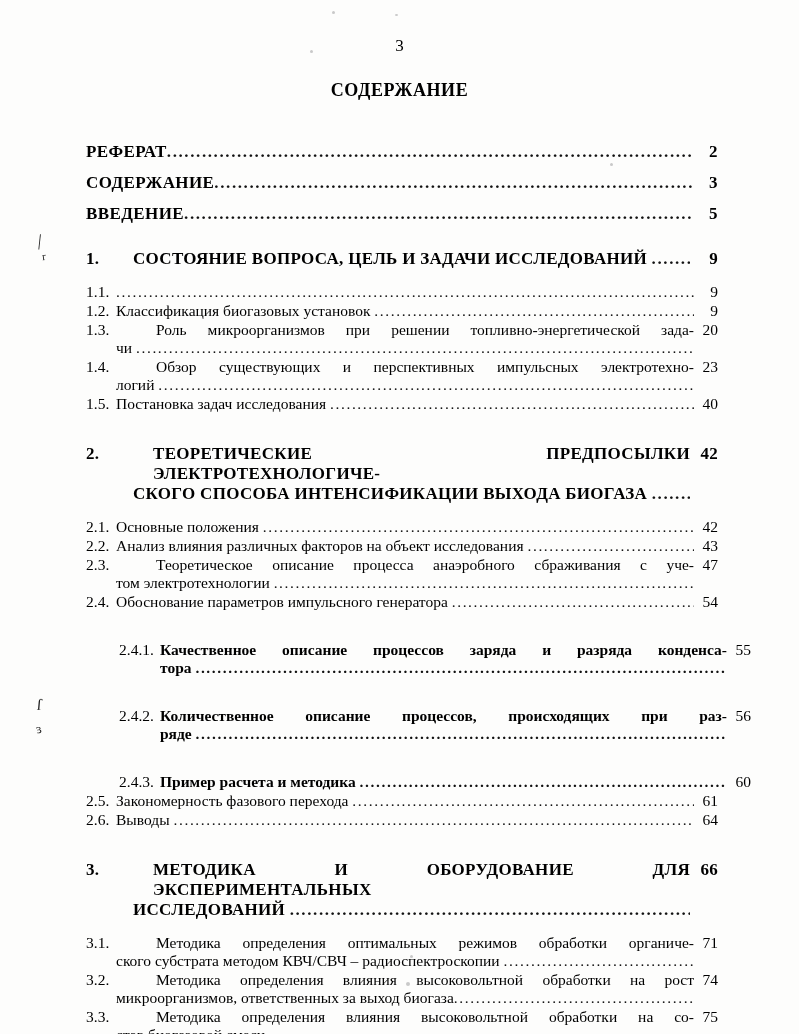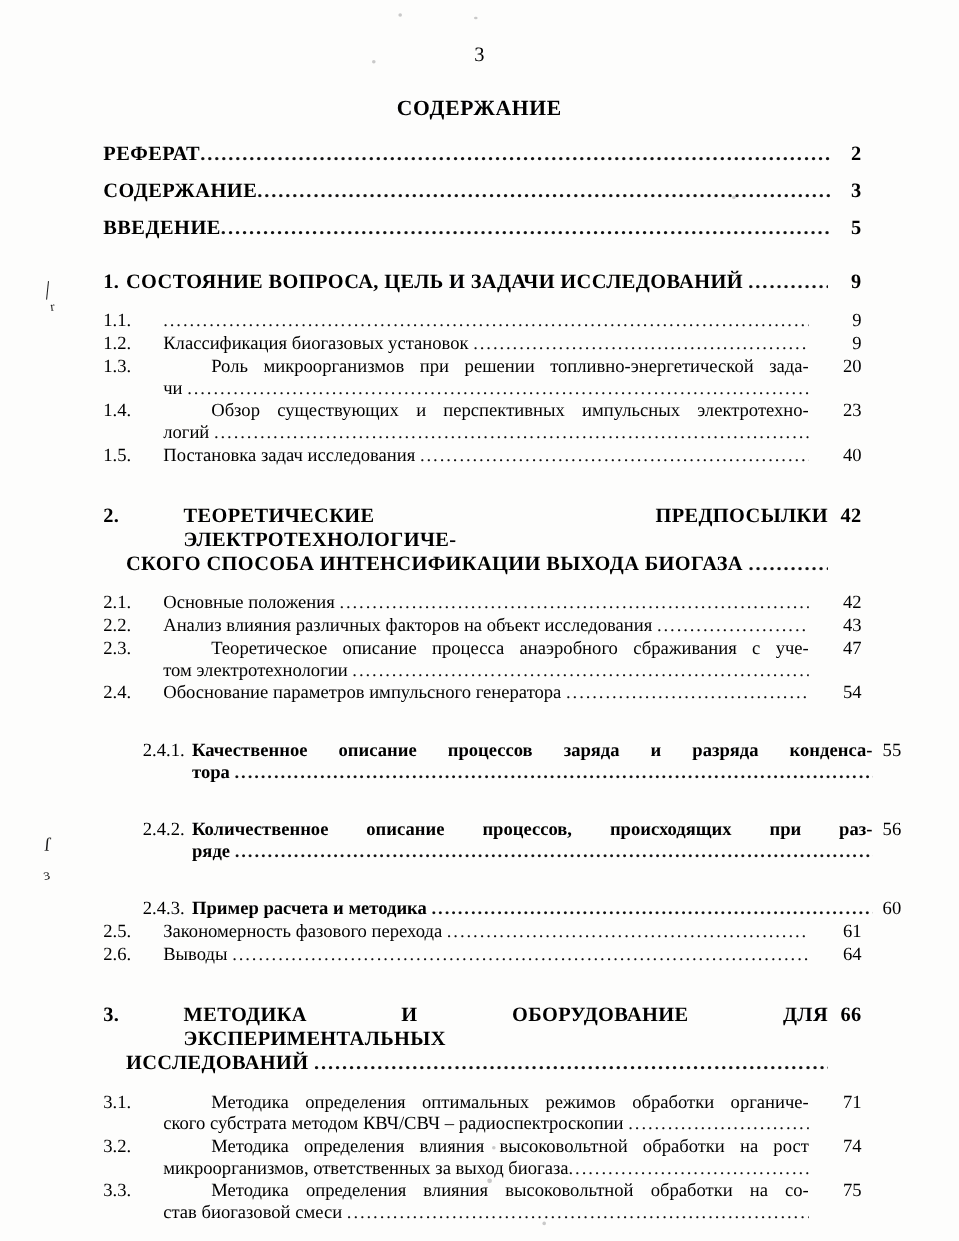--- a/index.html
+++ b/index.html
@@ -126,28 +126,27 @@
   .chapter .line1 {
     display: block;
     text-align: justify;
     text-align-last: justify;
     margin-left: 48px;
   }
   .chapter .lastline {
     display: flex;
     align-items: baseline;
   }
-  .chapter .lastline .txt { white-space: pre; flex: 0 0 auto; }
+  .chapter .lastline .txt { white-space: pre; flex: 0 0 auto; margin-left: 28px; }
   .chapter .lastline .leader { flex: 1 1 auto; }
 
   
   .sub {
     font-size: 15.5px;
     margin-bottom: 1px;
-    gap: 20px;
   }
   .sub .num { width: 30px; }
   .sub .pg  { width: 24px; }
   .sub .body { position: relative; }
   .sub .line1 {
     display: block;
     text-align: justify;
     text-align-last: justify;
     margin-left: 40px;
   }
@@ -199,21 +198,21 @@
   <div class="speck" style="left:452px; top:1018px; width:3px; height:3px;"></div>
   <div class="speck" style="left:610px; top:163px; width:3px; height:3px;"></div>
 
   <div class="folio">3</div>
 
   <div class="doc-title">СОДЕРЖАНИЕ</div>
 
   <div class="toc" id="toc-root">
       <div class="entry lvl0">
         <span class="body">
-          <span class="lastline" style="display: flex;">
+          <span class="lastline" style="display: flex; margin-top: 24px;">
             <span class="txt">РЕФЕРАТ </span>
             <span class="leader"></span>
           </span>
         </span>
         <span class="pg"> 2</span>
       </div>
       <div class="entry lvl0">
         <span class="body">
           <span class="lastline" style="display: flex;">
             <span class="txt">СОДЕРЖАНИЕ </span>

